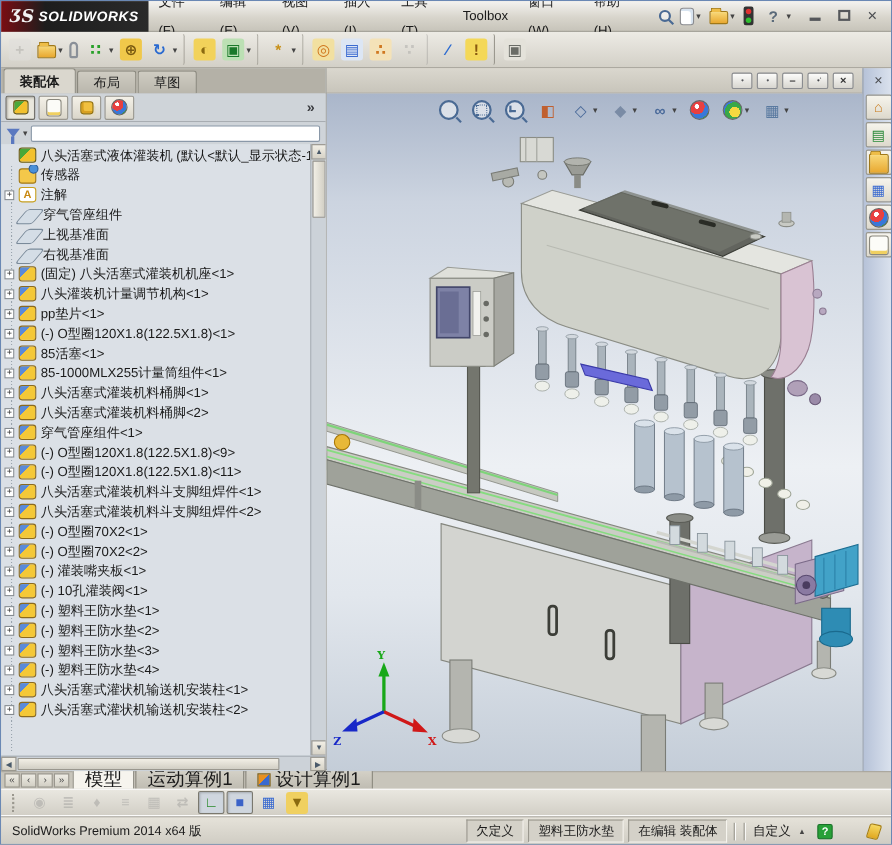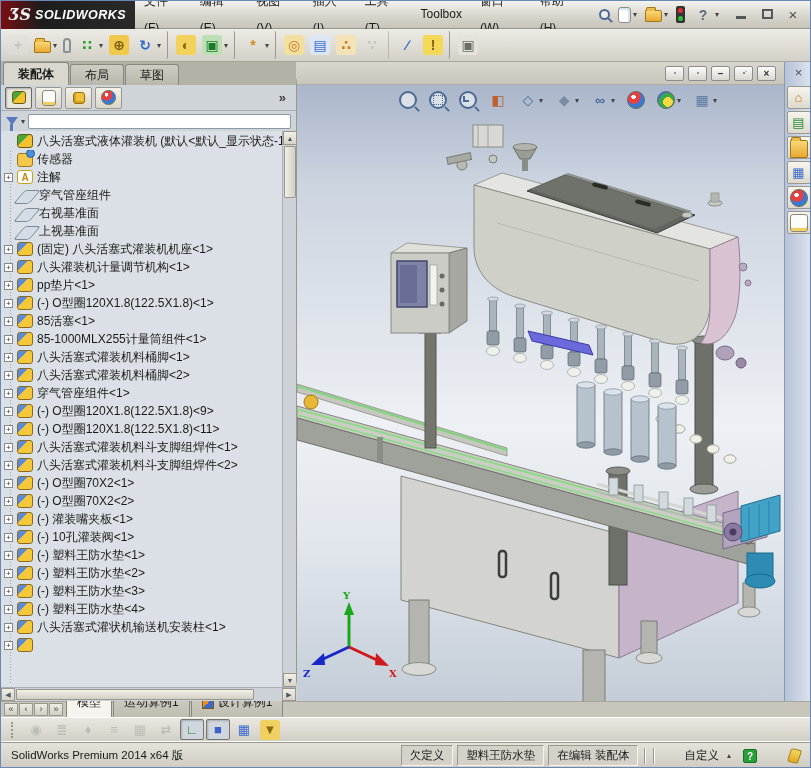--- a/index.html
+++ b/index.html
@@ -75,21 +75,21 @@
   .t-sens::after{content:"";position:absolute;right:-3px;top:-5px;width:7px;height:7px;border-radius:50%;
                  background:#4a90d8;border:1px solid #2a5a98;}
   .t-note{width:12px;height:12px;background:#fff;border:1px solid #c8a020;color:#c88810!important;
           font:bold 10px/11px "Liberation Sans",sans-serif;}
   .t-plane{width:14px;height:8px;border:1px solid #7a8a9a;transform:skewX(-40deg);background:rgba(200,215,230,.35);margin:4px 2px 0 2px;}
   .t-origin{position:relative;width:13px;height:13px;}
   .t-origin::before{content:"";position:absolute;left:6px;top:0;width:2px;height:11px;background:#3858c8;}
   .t-origin::after{content:"";position:absolute;left:2px;top:8px;width:10px;height:2px;background:#c83838;}
   
   .mainrow{flex:none;height:639px;display:flex;}
-  .leftcol{width:296px;flex:none;display:flex;flex-direction:column;background:#c9cfd6;border-right:1px solid #9a978e;border-radius:22px;}
+  .leftcol{width:296px;flex:none;display:flex;flex-direction:column;background:#c9cfd6;border-right:1px solid #9a978e;}
   .paneltabs{height:23px;flex:none;background:#b4b1a7;display:flex;align-items:flex-end;padding-left:2px;gap:1px;}
   .ptab{height:21px;padding:0 14px;display:inline-flex;align-items:center;font-size:12px;
         background:linear-gradient(#cfccc2,#b9b6ac);border:1px solid #8a887e;border-bottom:none;
         border-radius:3px 3px 0 0;cursor:default;}
   .ptab.active{background:#dad7ce;height:23px;font-weight:bold;}
   .mgr-row{height:26px;flex:none;display:flex;align-items:center;gap:3px;padding:0 4px;
            background:#cfd4d9;border-bottom:1px solid #a8adb2;}
   .mgrbtn{width:27px;height:22px;display:inline-flex;align-items:center;justify-content:center;
           background:linear-gradient(#f4f1e8,#dad6ca);border:1px solid #9a978e;border-radius:2px;}
   .mgrbtn.active{background:#e9e7dd;border-color:#6a6862;box-shadow:inset 1px 1px 2px rgba(0,0,0,.25);}
@@ -137,41 +137,41 @@
   .tpclose{height:22px;line-height:22px;color:#4a4c50;font-size:13px;}
   .tpbtn{width:24px;height:23px;margin-top:2px;display:flex;align-items:center;justify-content:center;
          background:linear-gradient(#f6f4ec,#ddd9cc);border:1px solid #9a988e;border-radius:2px;}
   .tpbtn:first-of-type{margin-top:38px;}
   .tpbtn .gl{width:18px;height:18px;font-size:13px;}
   
   .bottomtabs{height:16px;flex:none;background:#c8c5bb;display:flex;align-items:flex-end;border-top:1px solid #a8a59c;}
   .navgrp{display:flex;gap:1px;padding:0 3px 1px 3px;}
   .navbtn{width:14px;height:13px;background:linear-gradient(#eeece4,#d2cfc4);border:1px solid #9a978e;
           font-size:9px;line-height:11px;text-align:center;color:#444;}
-  .btab{height:30px;padding:0 10px;border:1px solid #8a887e;border-bottom:none;margin-right:1px;
-        background:linear-gradient(#d5d2c8,#bfbcb2);display:inline-flex;align-items:center;font-size:12px;}
+  .btab{height:18px;padding:0 10px;border:1px solid #8a887e;border-bottom:none;margin-right:1px;
+        background:linear-gradient(#d5d2c8,#bfbcb2);display:inline-flex;align-items:center;font-size:17px;}
   .btab.active{background:#f6f4ee;}
   .btab.hasicon::before{content:"";width:10px;height:10px;margin-right:4px;border:1px solid #7a5a10;
         background:linear-gradient(135deg,#e89020 50%,#3a6ad0 50%);}
   
   .motionbar{height:24px;flex:none;display:flex;align-items:center;gap:2px;padding-left:10px;
              background:linear-gradient(#e9e7e0,#d2cfc6);border-top:1px solid #fff;}
   .motionbar::before{content:"";width:3px;height:16px;margin-right:6px;
              border-left:2px dotted #9a978e;}
   .mbtn{display:inline-flex;align-items:center;justify-content:center;width:24px;height:21px;border-radius:2px;}
   .mbtn.pressed{border:1px solid #7a786e;background:#cfd6de;box-shadow:inset 1px 1px 2px rgba(0,0,0,.2);}
   .mbtn .gl{font-size:13px;}
   
   .statusbar{height:28px;flex:none;display:flex;align-items:center;background:linear-gradient(#e6e3da,#cecbc2);
              border-top:1px solid #fff;box-shadow:inset 0 1px 0 #9a978e;padding:0 6px;font-size:11.5px;}
   .sbleft{margin-left:4px;}
   .sbright{margin-left:auto;display:flex;align-items:center;gap:4px;}
   .badge{padding:2px 8px;background:#d4d1c8;border:1px solid;border-color:#9a978e #f6f4ee #f6f4ee #9a978e;}
   .sbdiv{width:1px;height:16px;background:#9a978e;box-shadow:1px 0 0 #fff;margin:0 2px;}
-  .zoomsel{margin-left:24px;}
+  .zoomsel{margin-left:1px;}
   .uparr{font-size:8px;color:#444;margin:0 8px 0 4px;}
   .sbhelp{width:14px;height:14px;background:#28a038;border:1px solid #187028;color:#fff;border-radius:2px;
           font:bold 10px/13px "Liberation Sans",sans-serif;text-align:center;}
   .sbtag{width:11px;height:14px;margin:0 4px 0 28px;background:linear-gradient(#f6d860,#e0a820);
          border:1px solid #a88010;transform:rotate(18deg) skewY(-6deg);border-radius:2px;}
 </style>
 </head>
 <body>
 
 <div class="app">
@@ -311,27 +311,27 @@
             <span class="tlbl">注解</span>
           </div>
             <div class="trow noexp">
             <span class="exp">+</span>
             <span class="gl t-plane"></span>
             <span class="tlbl">穿气管座组件</span>
           </div>
             <div class="trow noexp">
             <span class="exp">+</span>
             <span class="gl t-plane"></span>
+            <span class="tlbl">上视基准面</span>
+          </div>
+            <div class="trow noexp">
+            <span class="exp">+</span>
+            <span class="gl t-plane"></span>
             <span class="tlbl">右视基准面</span>
           </div>
-            <div class="trow noexp">
-            <span class="exp">+</span>
-            <span class="gl t-plane"></span>
-            <span class="tlbl">上视基准面</span>
-          </div>
             <div class="trow">
             <span class="exp">+</span>
             <span class="gl t-part"></span>
             <span class="tlbl">(固定) 八头活塞式灌装机机座&lt;1&gt;</span>
           </div>
             <div class="trow">
             <span class="exp">+</span>
             <span class="gl t-part"></span>
             <span class="tlbl">八头灌装机计量调节机构&lt;1&gt;</span>
           </div>
@@ -431,20 +431,21 @@
             <span class="tlbl">(-) 塑料王防水垫&lt;4&gt;</span>
           </div>
             <div class="trow">
             <span class="exp">+</span>
             <span class="gl t-part"></span>
             <span class="tlbl">八头活塞式灌状机输送机安装柱&lt;1&gt;</span>
           </div>
             <div class="trow">
             <span class="exp">+</span>
             <span class="gl t-part"></span>
+            <span class="tlbl">八头活塞式灌状机输送机安装柱&lt;2&gt;</span>
           </div>
         </div>
         <div class="vscroll">
           <span class="sbtn sb-up">▲</span>
           <span class="sthumb"></span>
           <span class="sbtn sb-dn">▼</span>
         </div>
       </div>
       <div class="hscroll">
         <span class="hbtn hb-l">◀</span>

